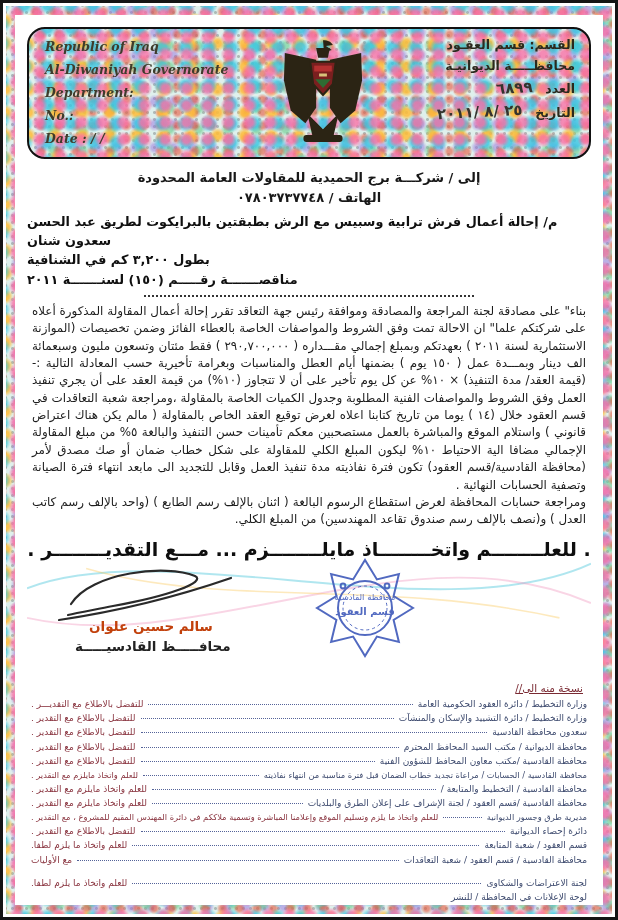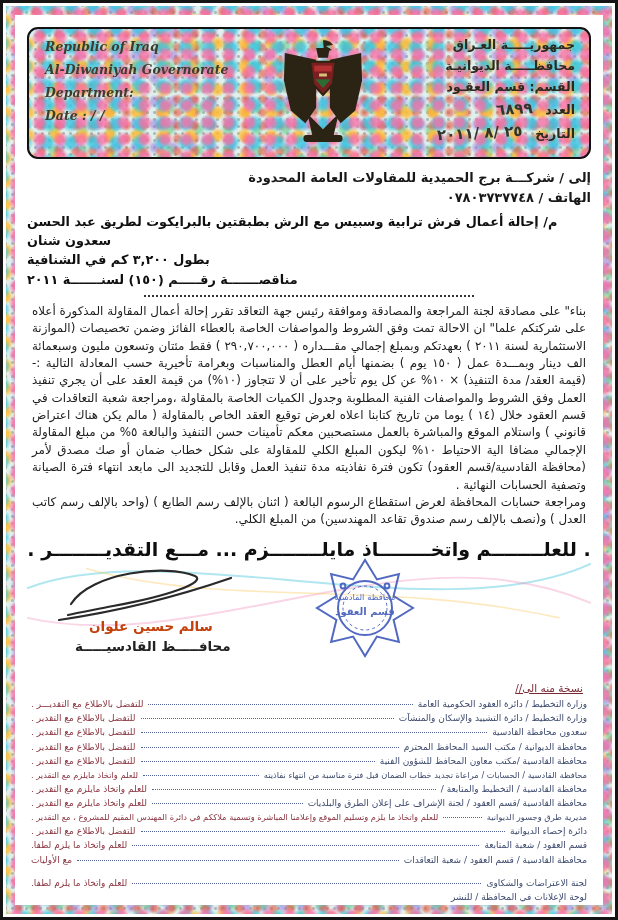--- a/index.html
+++ b/index.html
@@ -21,36 +21,36 @@
       radial-gradient(circle, rgba(150,112,222,.5) 0 3px, rgba(150,112,222,0) 7px),
       radial-gradient(circle, rgba(60,60,60,.30) 0 1px, rgba(60,60,60,0) 2px);
     background-size:21px 17px,23px 19px,27px 23px,17px 13px,29px 21px,19px 23px,7px 7px;
     background-position:0 0,7px 9px,13px 3px,4px 12px,10px 6px,2px 15px,3px 3px;
   }
   .frame{position:absolute;inset:3px;padding:9px;box-sizing:border-box;}
   .inner{background:#fff;width:100%;height:100%;box-sizing:border-box;padding:12px 12px 6px;position:relative;}
 
   
   .letterhead{
-    height:132px;border:2px solid #111;border-radius:11px;display:flex;
+    height:132px;border:2px solid #111;border-radius:18px;display:flex;
     box-sizing:border-box;overflow:hidden;
   }
   .lh-left{width:205px;padding:10px 0 0 16px;box-sizing:border-box;
     font-family:"DejaVu Serif",serif;font-style:italic;font-weight:bold;
     font-size:12.5px;color:#3e3c2c;}
   .lh-left .line{margin-bottom:8px;white-space:nowrap;}
   .lh-center{flex:1;display:flex;align-items:center;justify-content:center;}
   .lh-right{width:178px;padding:8px 14px 0 0;box-sizing:border-box;direction:rtl;
     text-align:right;font-size:12.5px;font-weight:bold;color:#2b2a1e;}
   .lh-right .line{margin-bottom:6px;white-space:nowrap;}
   .hand{display:inline-block;font-size:15px;font-weight:bold;color:#34342e;
     transform:rotate(-3deg);letter-spacing:1px;margin-right:8px;}
 
   
-  .recipient{direction:rtl;font-weight:bold;font-size:13px;
+  .recipient{direction:rtl;text-align:center;font-weight:bold;font-size:13px;
     color:#181818;margin-top:9px;line-height:1.5;}
   .subject{direction:rtl;text-align:left;font-weight:bold;font-size:12.8px;
     color:#101010;margin-top:5px;line-height:1.5;}
   .dotline{width:330px;margin:3px auto 0;border-bottom:2px dotted #333;height:3px;}
   .body-text{direction:rtl;text-align:justify;font-size:11.9px;line-height:1.46;
     color:#1c1c1c;margin-top:6px;padding:0 5px;}
   .body-text p{margin:0;}
   .closing{direction:rtl;text-align:center;font-weight:bold;font-size:19px;
     color:#0e0e0e;margin:9px 0 2px;letter-spacing:.5px;}
 
@@ -81,20 +81,21 @@
 
 <div class="page">
   <div class="frame guilloche">
     <div class="inner">
 
       <div class="letterhead guilloche">
         <div class="lh-left">
           <div class="line">Republic of Iraq</div>
           <div class="line">Al-Diwaniyah Governorate</div>
           <div class="line">Department:</div>
+          <div class="line">No.:</div>
           <div class="line">Date :      /      /</div>
         </div>
 
         <div class="lh-center">
           <svg width="88" height="108" viewBox="0 0 90 110">
             <g fill="#2b2414">
               <path d="M45 1 c5 0 9 2 10 5 l-7 1 6 4 -8 2 z"></path>
               <path d="M38 9 h14 l-2 10 h-10 z"></path>
               <path d="M6 14 L38 21 L38 70 L27 86 L12 73 L5 42 Z"></path>
               <path d="M84 14 L52 21 L52 70 L63 86 L78 73 L85 42 Z"></path>
@@ -102,23 +103,22 @@
               <rect x="25" y="98" width="40" height="7" rx="3"></rect>
             </g>
             <path d="M32 23 h26 l-3 23 -10 11 -10 -11 z" fill="#7a1f1f" stroke="#2b2414" stroke-width="2"></path>
             <rect x="36" y="27" width="18" height="6" fill="#b53030"></rect>
             <path d="M37 41 l8 9 8 -9 z" fill="#2e6b33"></path>
             <path d="M41 35 h8 v3 h-8 z" fill="#d8c27a"></path>
           </svg>
         </div>
 
         <div class="lh-right">
-          <div class="line">جمهوريـــــة العـراق</div>
+          <div class="line">القسم: قسم العقـود</div>
           <div class="line">محافظـــــة الديوانيـة</div>
-          <div class="line">القسم: قسم العقـود</div>
           <div class="line">
             <span>العدد</span>
             <span class="hand">٦٨٩٩</span>
           </div>
           <div class="line">
             <span>التاريخ</span>
             <span class="hand">٢٥ /٨ /٢٠١١</span>
           </div>
         </div>
       </div>

